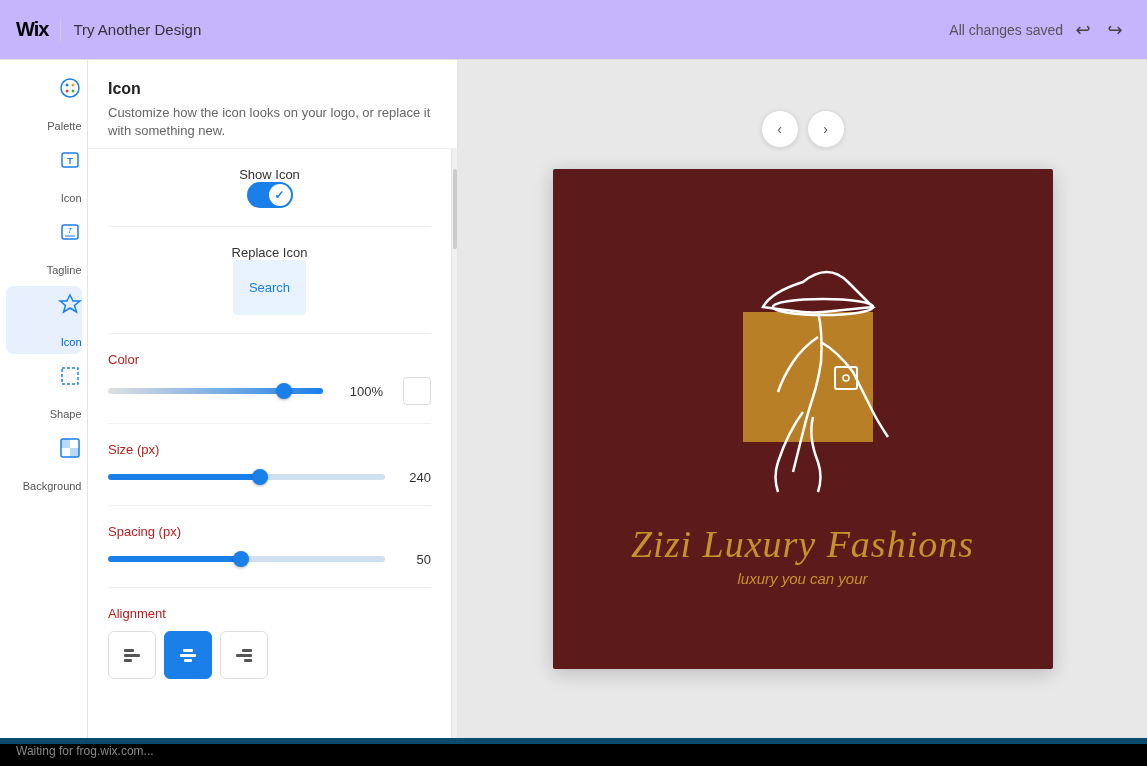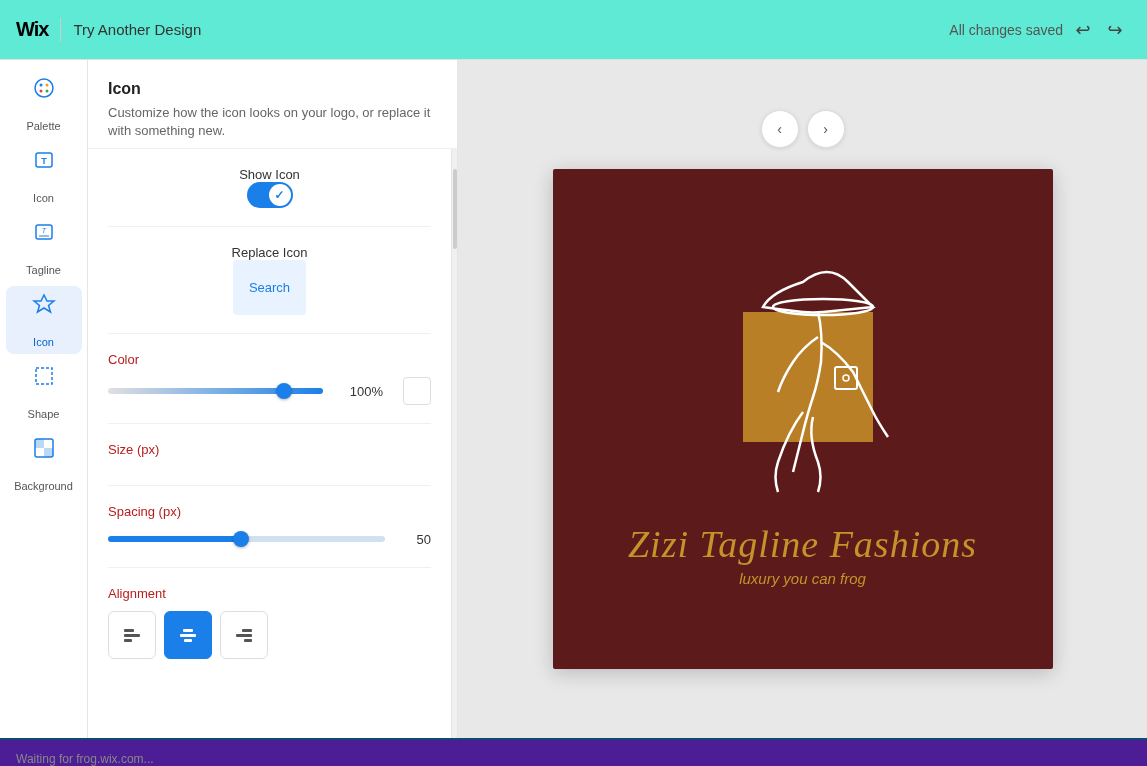--- a/index.html
+++ b/index.html
@@ -1,21 +1,21 @@
 <!DOCTYPE html>
 <html><head>
   <meta charset="utf-8">
   <style>
     * { box-sizing: border-box; margin: 0; padding: 0; }
     body { font-family: 'Helvetica Neue', Arial, sans-serif; background: #f0f0f0; width: 1147px; height: 766px; overflow: hidden; display: flex; flex-direction: column; }
 
     
     .topbar {
       height: 60px;
-      background: #5eead4;
+      background: #c4b5fd;
       display: flex;
       align-items: center;
       padding: 0 16px;
       border-bottom: 1px solid #e0e0e0;
       flex-shrink: 0;
       z-index: 10;
     }
     .topbar-logo {
       font-weight: 900;
       font-size: 20px;
@@ -68,21 +68,21 @@
       align-items: center;
       padding-top: 10px;
       gap: 4px;
       flex-shrink: 0;
     }
     .nav-item {
       width: 76px;
       height: 68px;
       display: flex;
       flex-direction: column;
-      align-items: center;
+      align-items: flex-end;
       justify-content: center;
       cursor: pointer;
       border-radius: 8px;
       gap: 20px;
       color: #555;
       font-size: 12px;
     }
     .nav-item.active { background: #e8f0fe; color: #0066cc; }
     .nav-item svg { width: 24px; height: 24px; }
     .nav-item-label { font-size: 11px; }
@@ -388,24 +388,24 @@
     .logo-tagline {
       color: #c8922a;
       font-size: 15px;
       font-style: italic;
       margin-top: 4px;
     }
 
     
     .status-bar {
       height: 28px;
-      background: #4c1d95;
-      border-top: 2px solid #0c4a6e;
-      display: flex;
-      align-items: flex-end;
+      background: #000000;
+      border-top: 6px solid #0c4a6e;
+      display: flex;
+      align-items: flex-start;
       padding: 0 16px;
       font-size: 12px;
       color: #888;
       flex-shrink: 0;
     }
   </style>
 </head>
 <body>
 
 <div class="topbar">
@@ -507,20 +507,28 @@
                 <div class="slider-thumb"></div>
               </div>
             </div>
             <span class="color-value">100%</span>
             <div class="color-swatch"></div>
           </div>
         </div>
 
         <div class="section">
           <div class="color-section-title">Size (px)</div>
+          <div class="size-row">
+            <div class="slider-container" style="flex:1;">
+              <div class="size-slider-track" style="width:100%;height:6px;border-radius:3px;position:relative;">
+                <div class="size-slider-thumb"></div>
+              </div>
+            </div>
+            <span class="size-value">240</span>
+          </div>
         </div>
 
         <div class="section">
           <div class="color-section-title">Spacing (px)</div>
           <div class="size-row">
             <div class="slider-container" style="flex:1;">
               <div class="spacing-slider-track" style="width:100%;height:6px;border-radius:3px;position:relative;">
                 <div class="spacing-slider-thumb"></div>
               </div>
             </div>
@@ -583,22 +591,22 @@
         <path d="M155 85 Q140 95 130 110 Q120 125 115 140" stroke="white" stroke-width="2.5" fill="none"></path>
 
         <rect x="172" y="115" width="22" height="22" rx="2" stroke="white" stroke-width="2" fill="none"></rect>
         <circle cx="183" cy="126" r="3" stroke="white" stroke-width="1.5" fill="none"></circle>
 
         <path d="M140 160 Q125 180 115 210 Q110 225 115 240" stroke="white" stroke-width="2.5" fill="none"></path>
         <path d="M150 165 Q145 185 155 210 Q160 225 155 240" stroke="white" stroke-width="2.5" fill="none"></path>
       </svg>
 
       <div class="logo-text">
-        <div class="logo-brand">Zizi Tagline Fashions</div>
-        <div class="logo-tagline">luxury you can frog</div>
+        <div class="logo-brand">Zizi Luxury Fashions</div>
+        <div class="logo-tagline">luxury you can your</div>
       </div>
     </div>
   </div>
 
 </div>
 
 <div class="status-bar">
   <span>Waiting for frog.wix.com...</span>
 </div>
 

